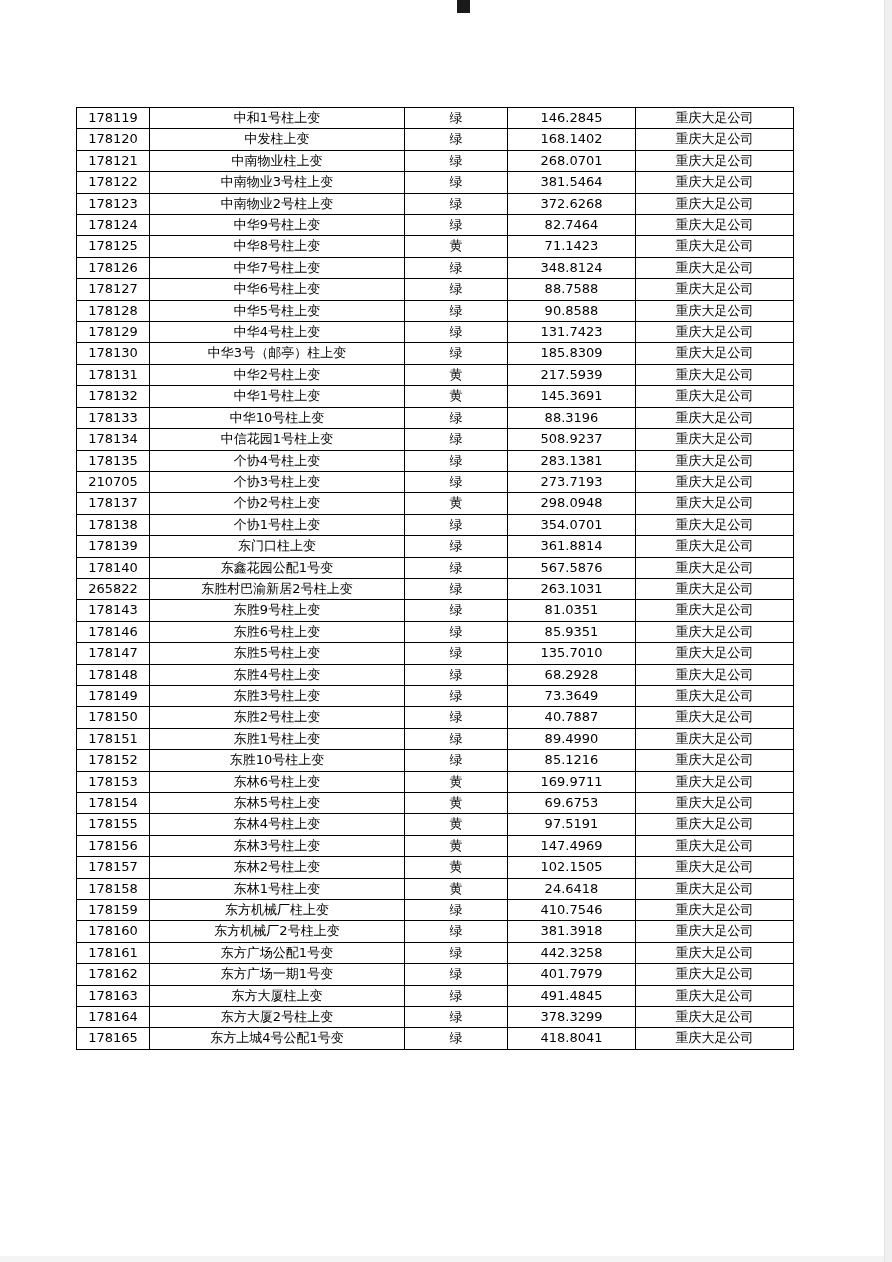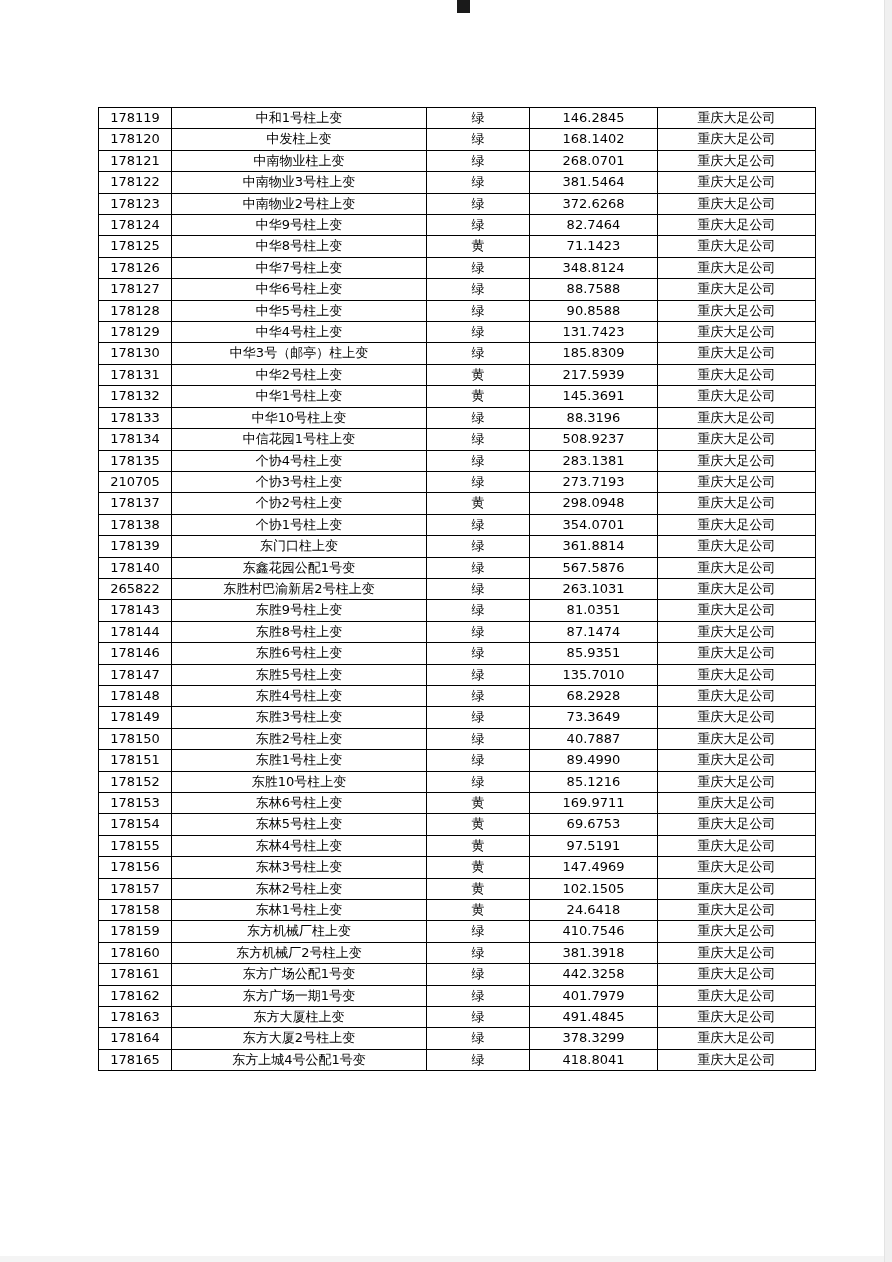--- a/index.html
+++ b/index.html
@@ -34,21 +34,21 @@
   .top-mark {
     position: absolute;
     left: 457px;
     top: 0;
     width: 13px;
     height: 13px;
     background: #1a1a1a;
   }
   table.data {
     position: absolute;
-    left: 98px;
+    left: 76px;
     top: 107px;
     width: 717px;
     border-collapse: collapse;
     table-layout: fixed;
     padding-left: 8px;
   }
   table.data td {
     border: 1px solid #000000;
     height: 20.4px;
     padding: 0 2px;
@@ -239,27 +239,20 @@
         <td>重庆大足公司</td>
       </tr>
       <tr>
         <td>178143</td>
         <td>东胜9号柱上变</td>
         <td>绿</td>
         <td>81.0351</td>
         <td>重庆大足公司</td>
       </tr>
       <tr>
-        <td>178144</td>
-        <td>东胜8号柱上变</td>
-        <td>绿</td>
-        <td>87.1474</td>
-        <td>重庆大足公司</td>
-      </tr>
-      <tr>
         <td>178146</td>
         <td>东胜6号柱上变</td>
         <td>绿</td>
         <td>85.9351</td>
         <td>重庆大足公司</td>
       </tr>
       <tr>
         <td>178147</td>
         <td>东胜5号柱上变</td>
         <td>绿</td>

